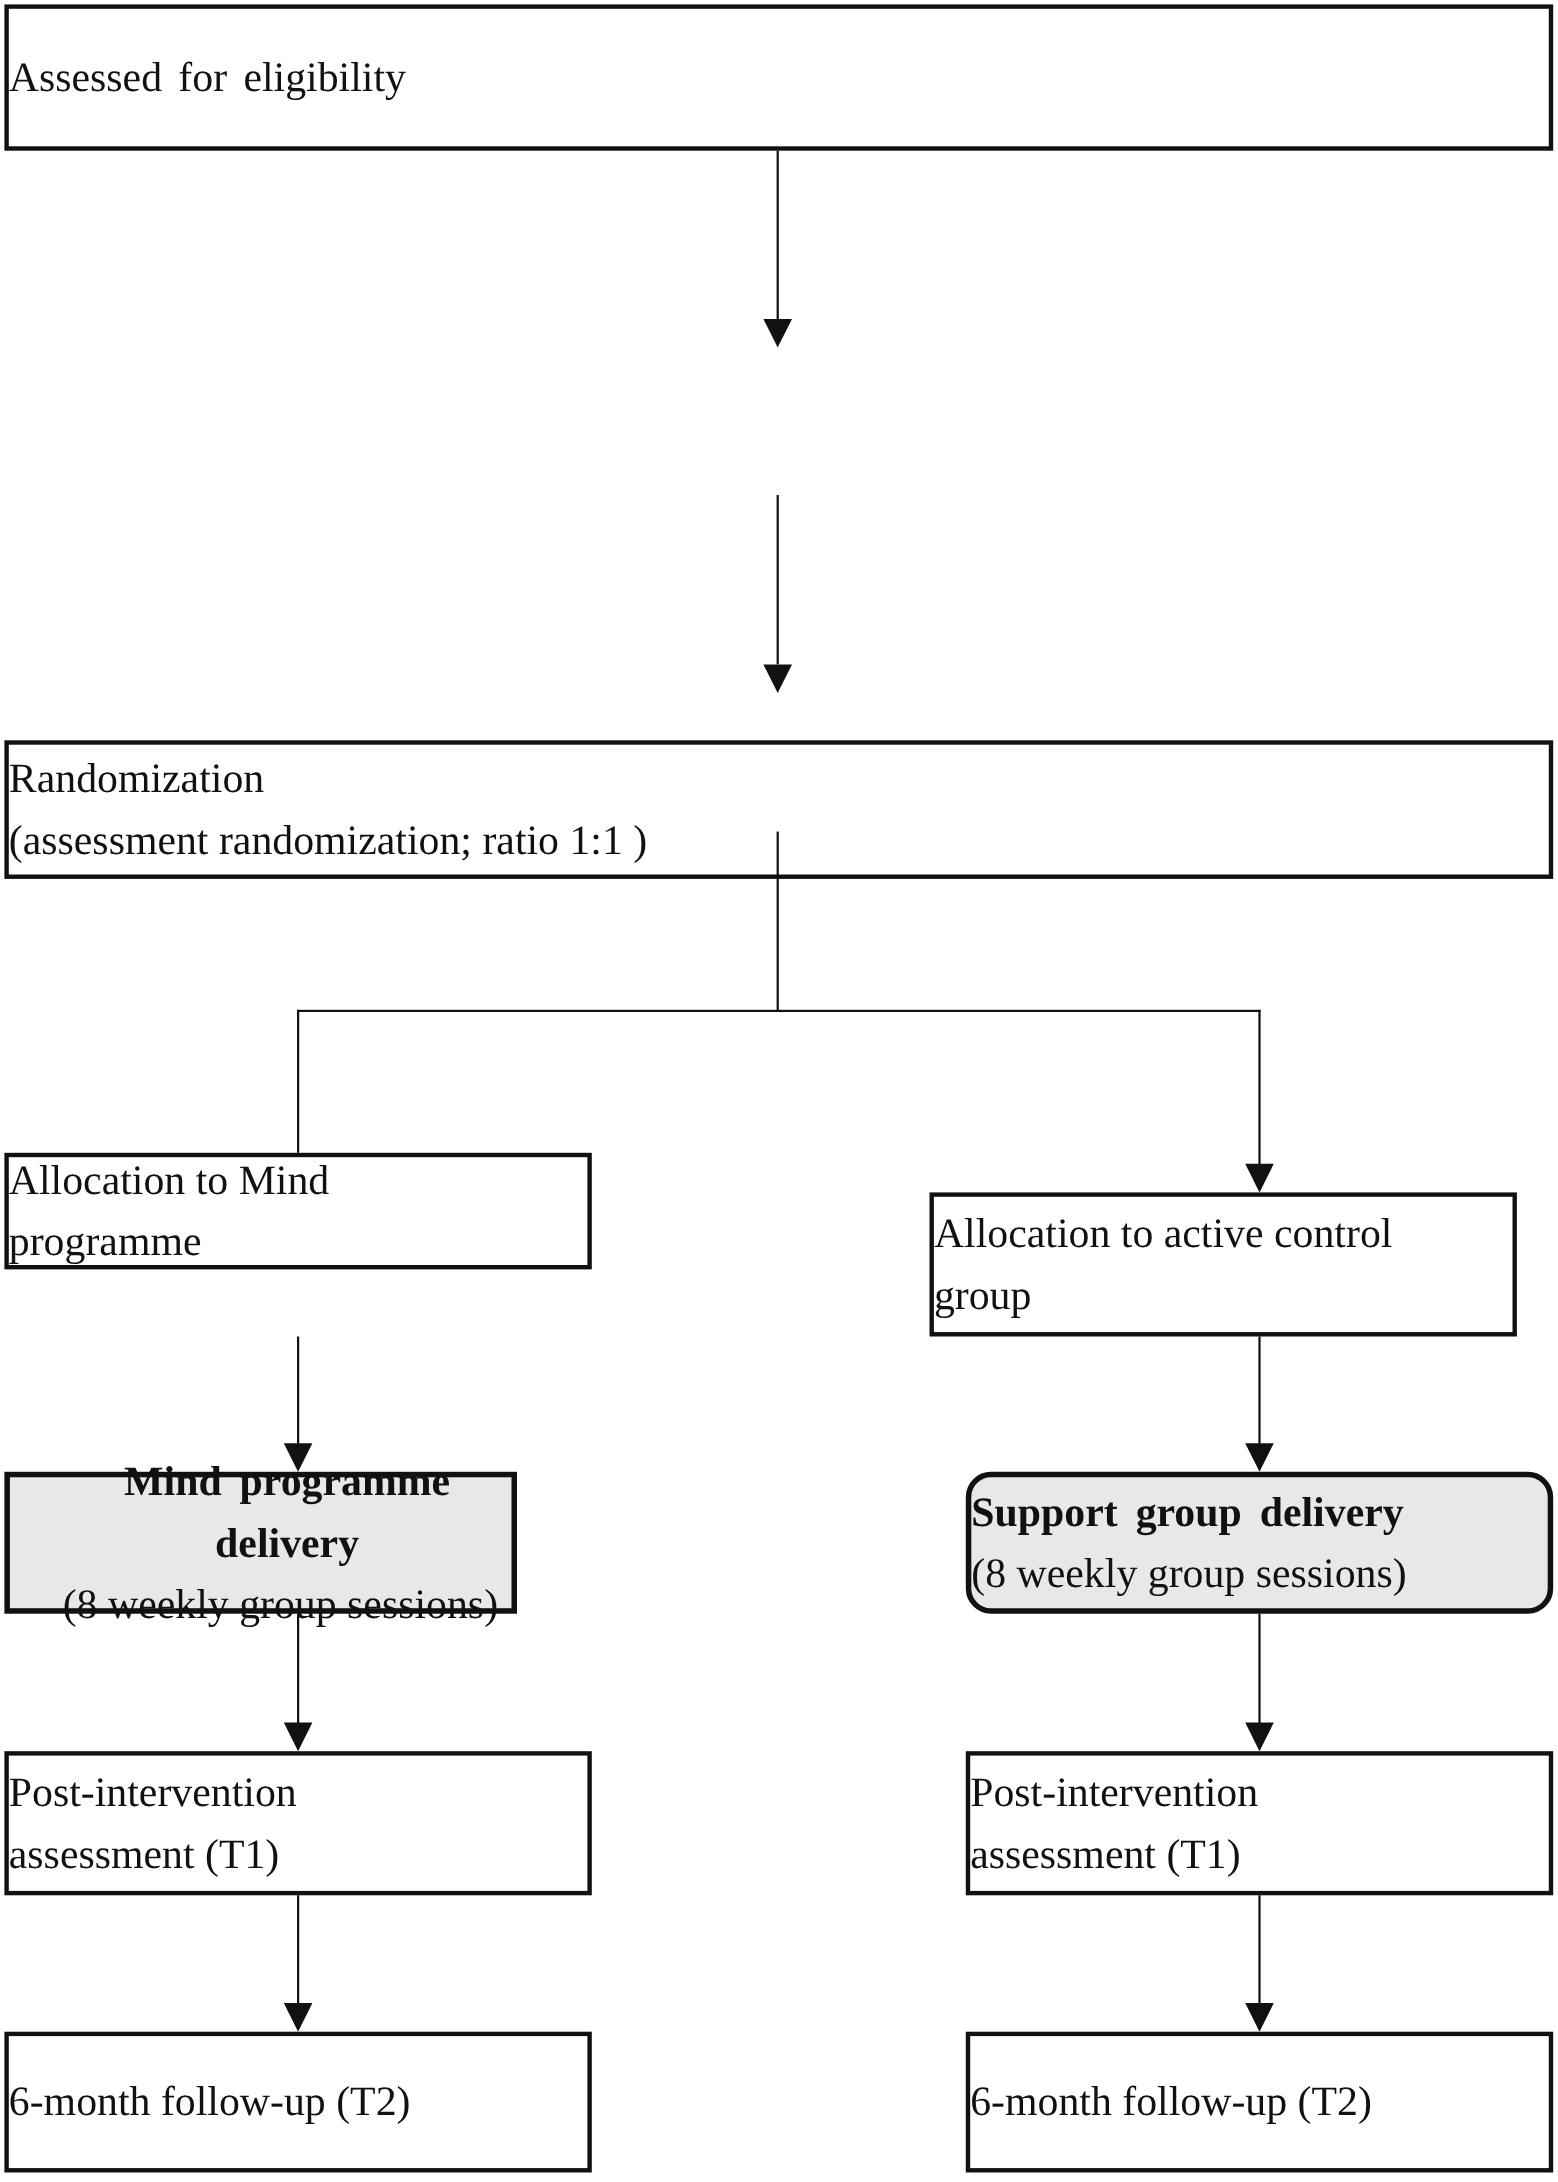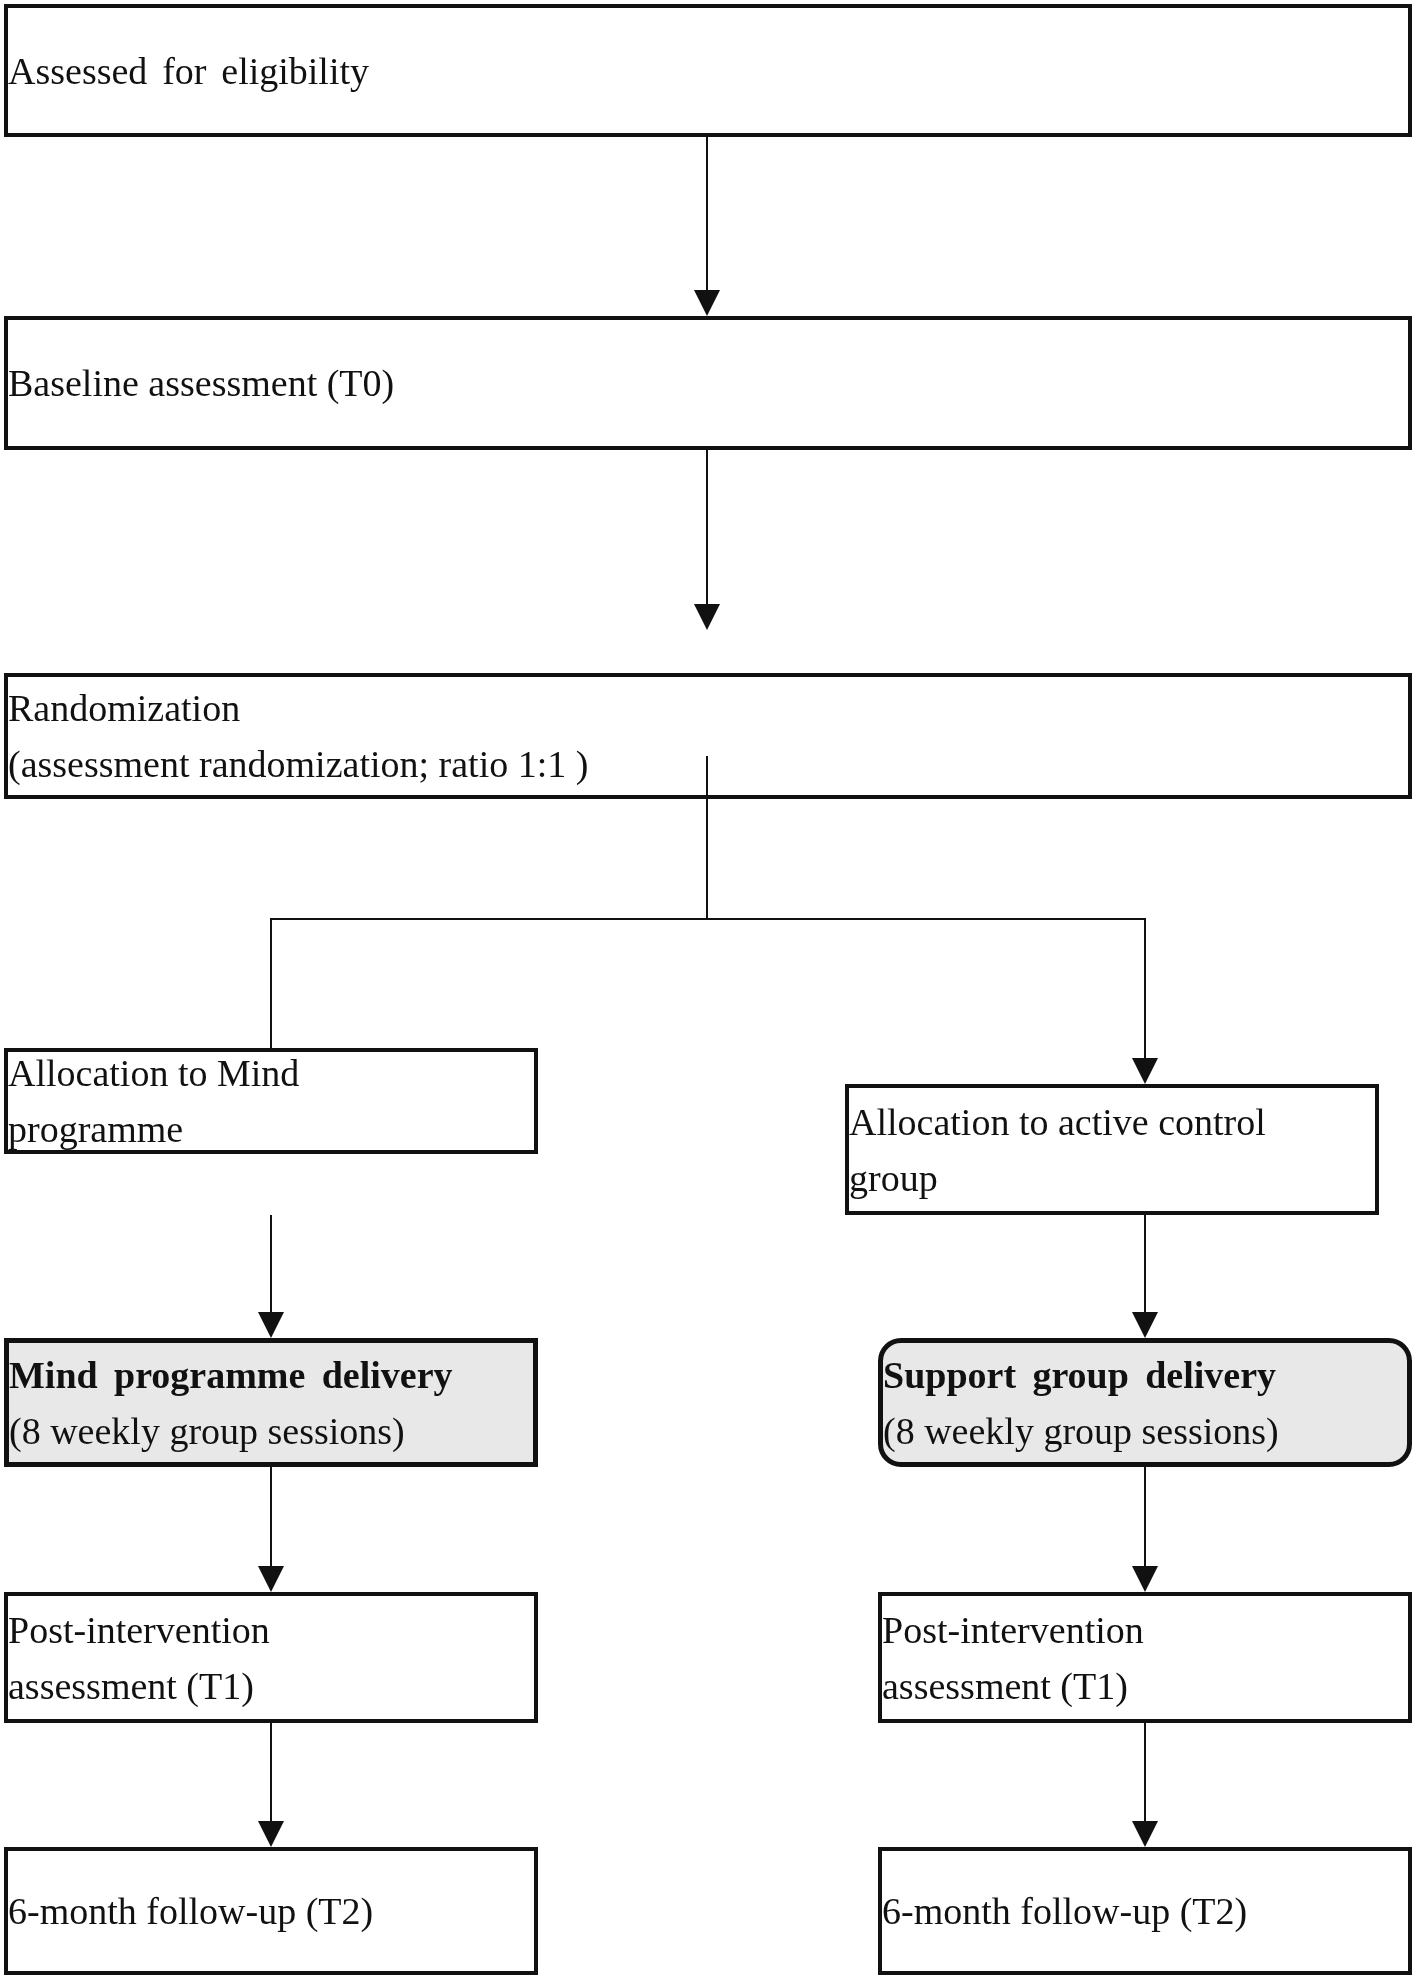--- a/index.html
+++ b/index.html
@@ -66,23 +66,20 @@
 
 <div id="canvas">
 
   <div class="box" style="left:4px; top:4px; width:1408px; height:133px;">
     <span class="wide">Assessed for eligibility</span>
   </div>
 
   <div class="vline" style="left:706px; top:137px; height:155px;"></div>
   <div class="ahead" style="left:694px; top:290px;"></div>
 
-  <div class="box" style="left:4px; top:316px; width:1408px; height:134px;">
-    <span>Baseline assessment (T0)</span>
-  </div>
 
   <div class="vline" style="left:706px; top:450px; height:154px;"></div>
   <div class="ahead" style="left:694px; top:604px;"></div>
 
   <div class="box" style="left:4px; top:630px; width:1408px; height:126px;margin-top:43px;">
     <span>Randomization</span>
     <span>(assessment randomization; ratio 1:1 )</span>
   </div>
 
   <div class="vline" style="left:706px; top:756px; height:163px;"></div>
@@ -99,21 +96,21 @@
   <div class="box" style="left:845px; top:1084px; width:534px; height:131px;">
     <span>Allocation to active control</span>
     <span>group</span>
   </div>
 
   <div class="vline" style="left:270px; top:1215px; height:99px;"></div>
   <div class="ahead" style="left:258px; top:1312px;"></div>
   <div class="vline" style="left:1144px; top:1215px; height:99px;"></div>
   <div class="ahead" style="left:1132px; top:1312px;"></div>
 
-  <div class="box shaded" style="left:4px; top:1338px; width:534px; height:129px;">
+  <div class="box shaded" style="left:4px; top:1338px; width:466px; height:129px;padding-left:48px;">
     <span class="bold-line">Mind programme delivery</span>
     <span>(8 weekly group sessions)</span>
   </div>
   <div class="box shaded" style="left:878px; top:1338px; width:534px; height:129px;border-radius:23px;">
     <span class="bold-line">Support group delivery</span>
     <span>(8 weekly group sessions)</span>
   </div>
 
   <div class="vline" style="left:270px; top:1467px; height:100px;"></div>
   <div class="ahead" style="left:258px; top:1566px;"></div>

